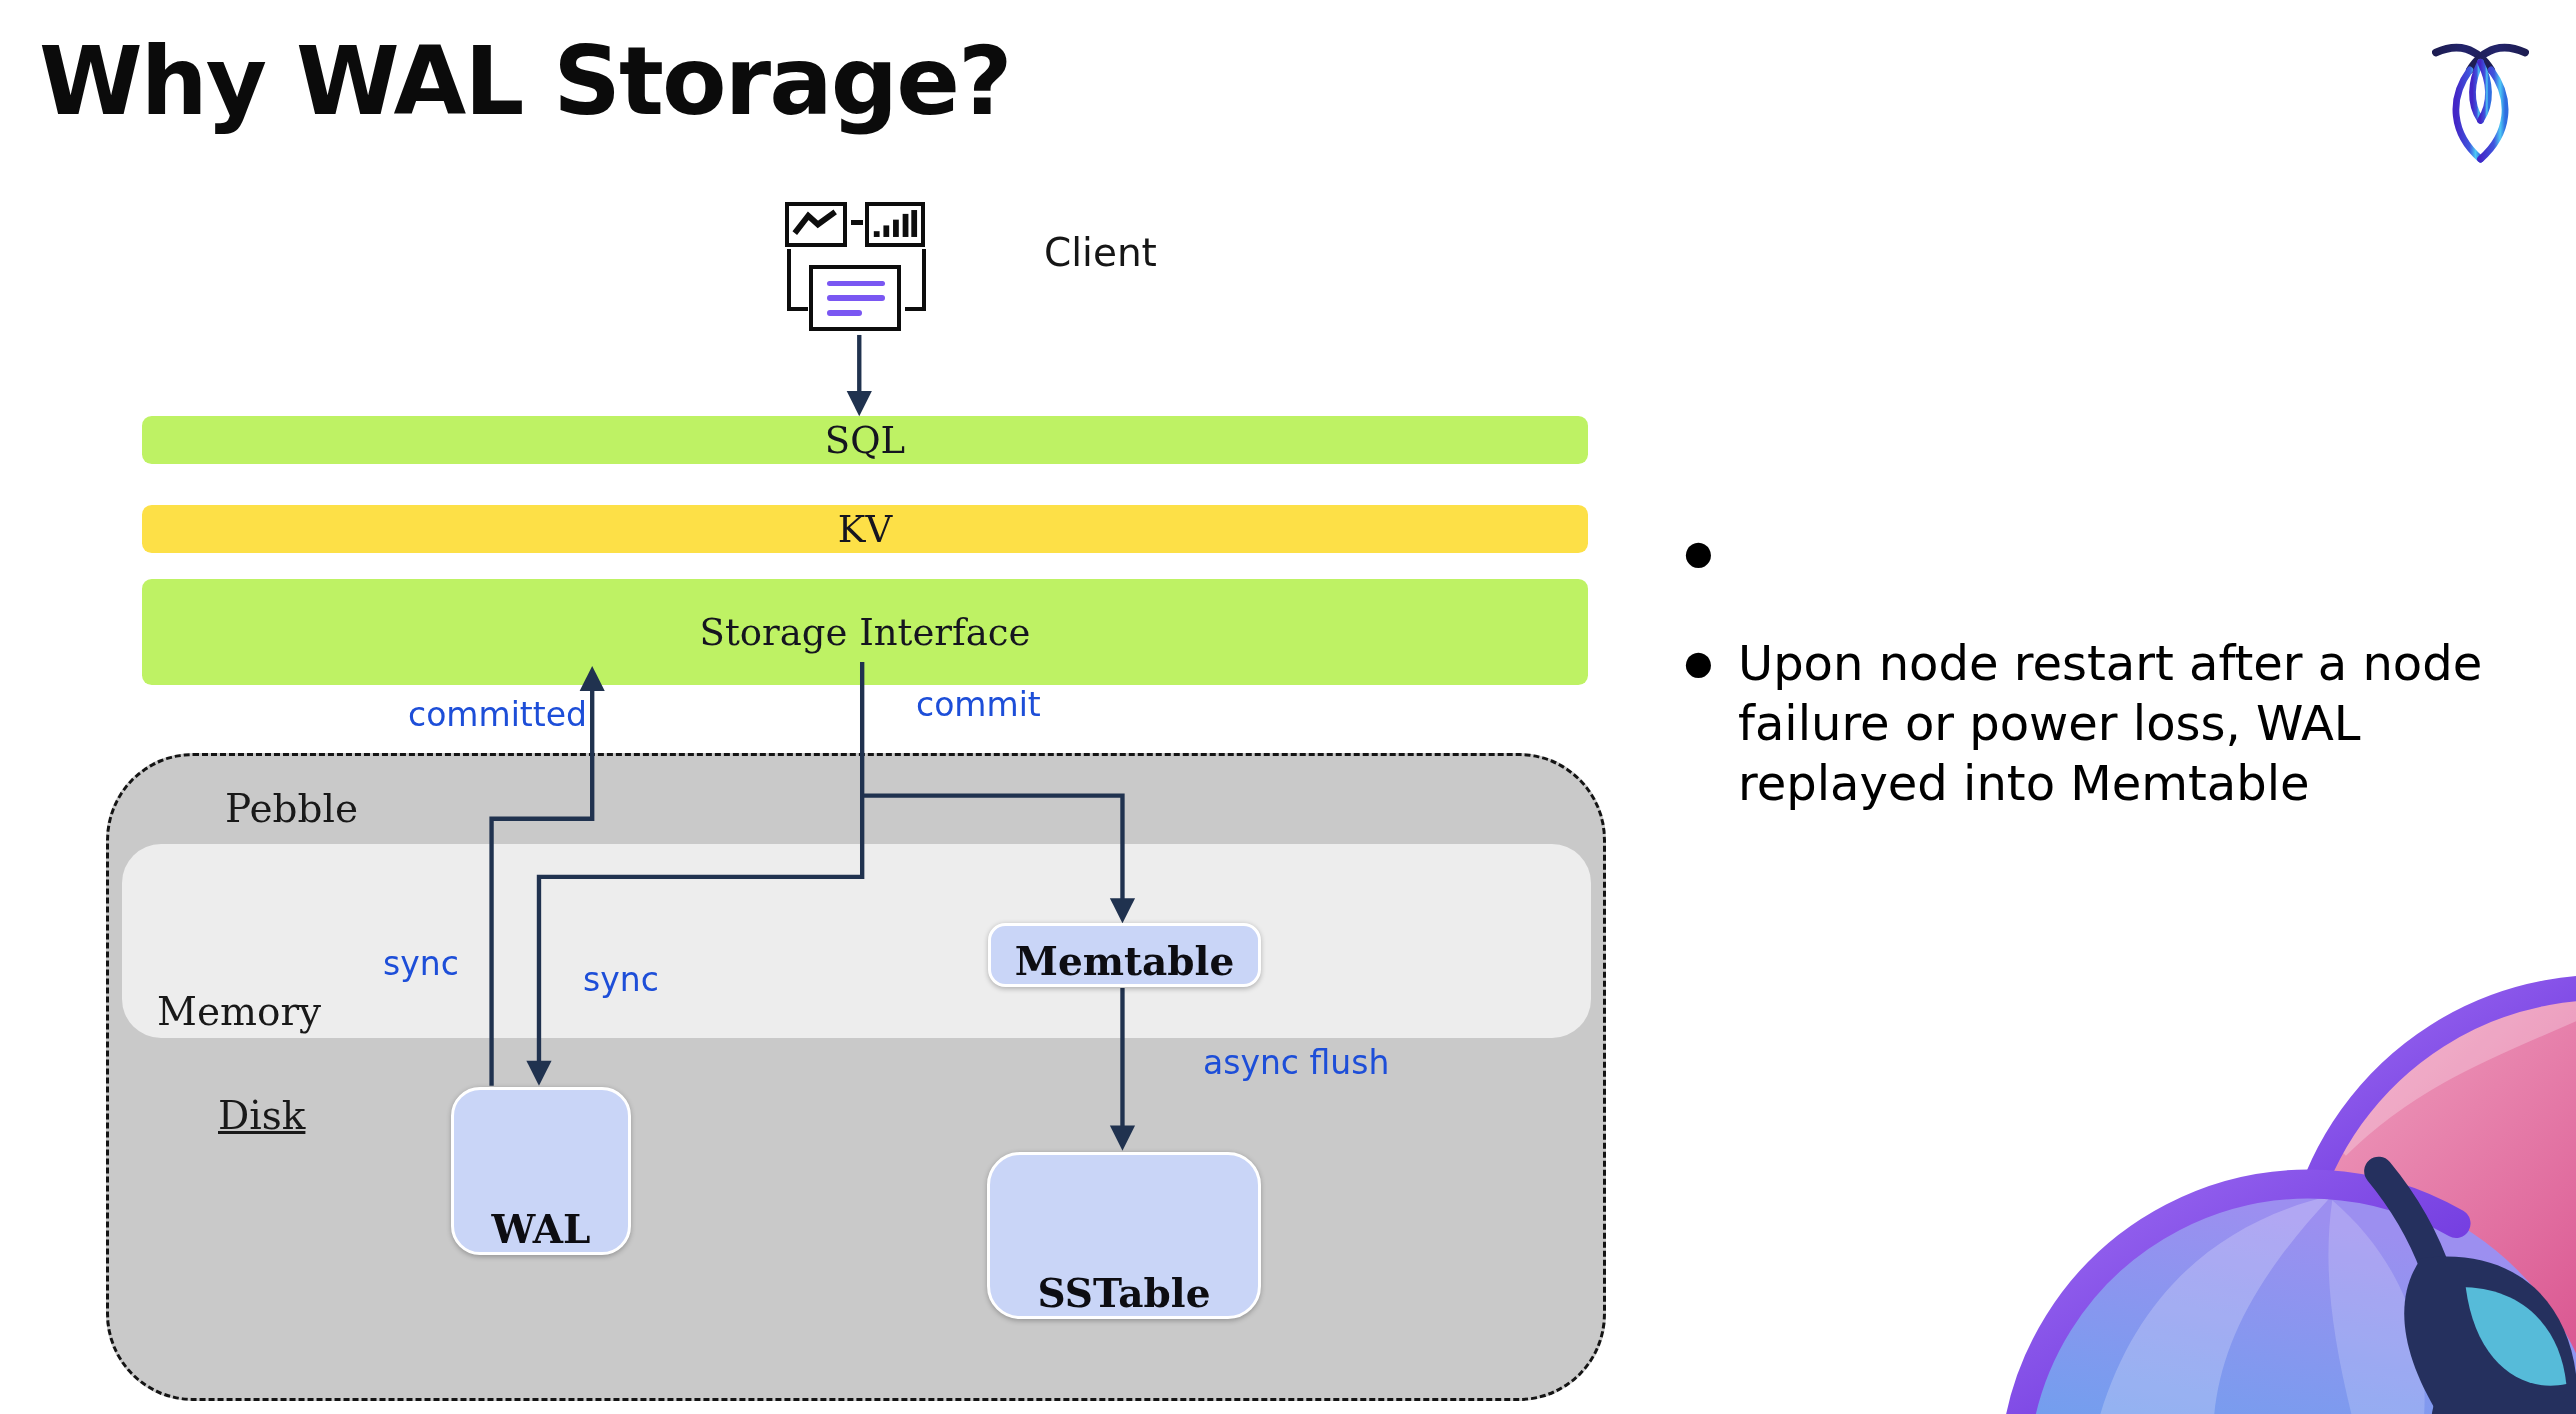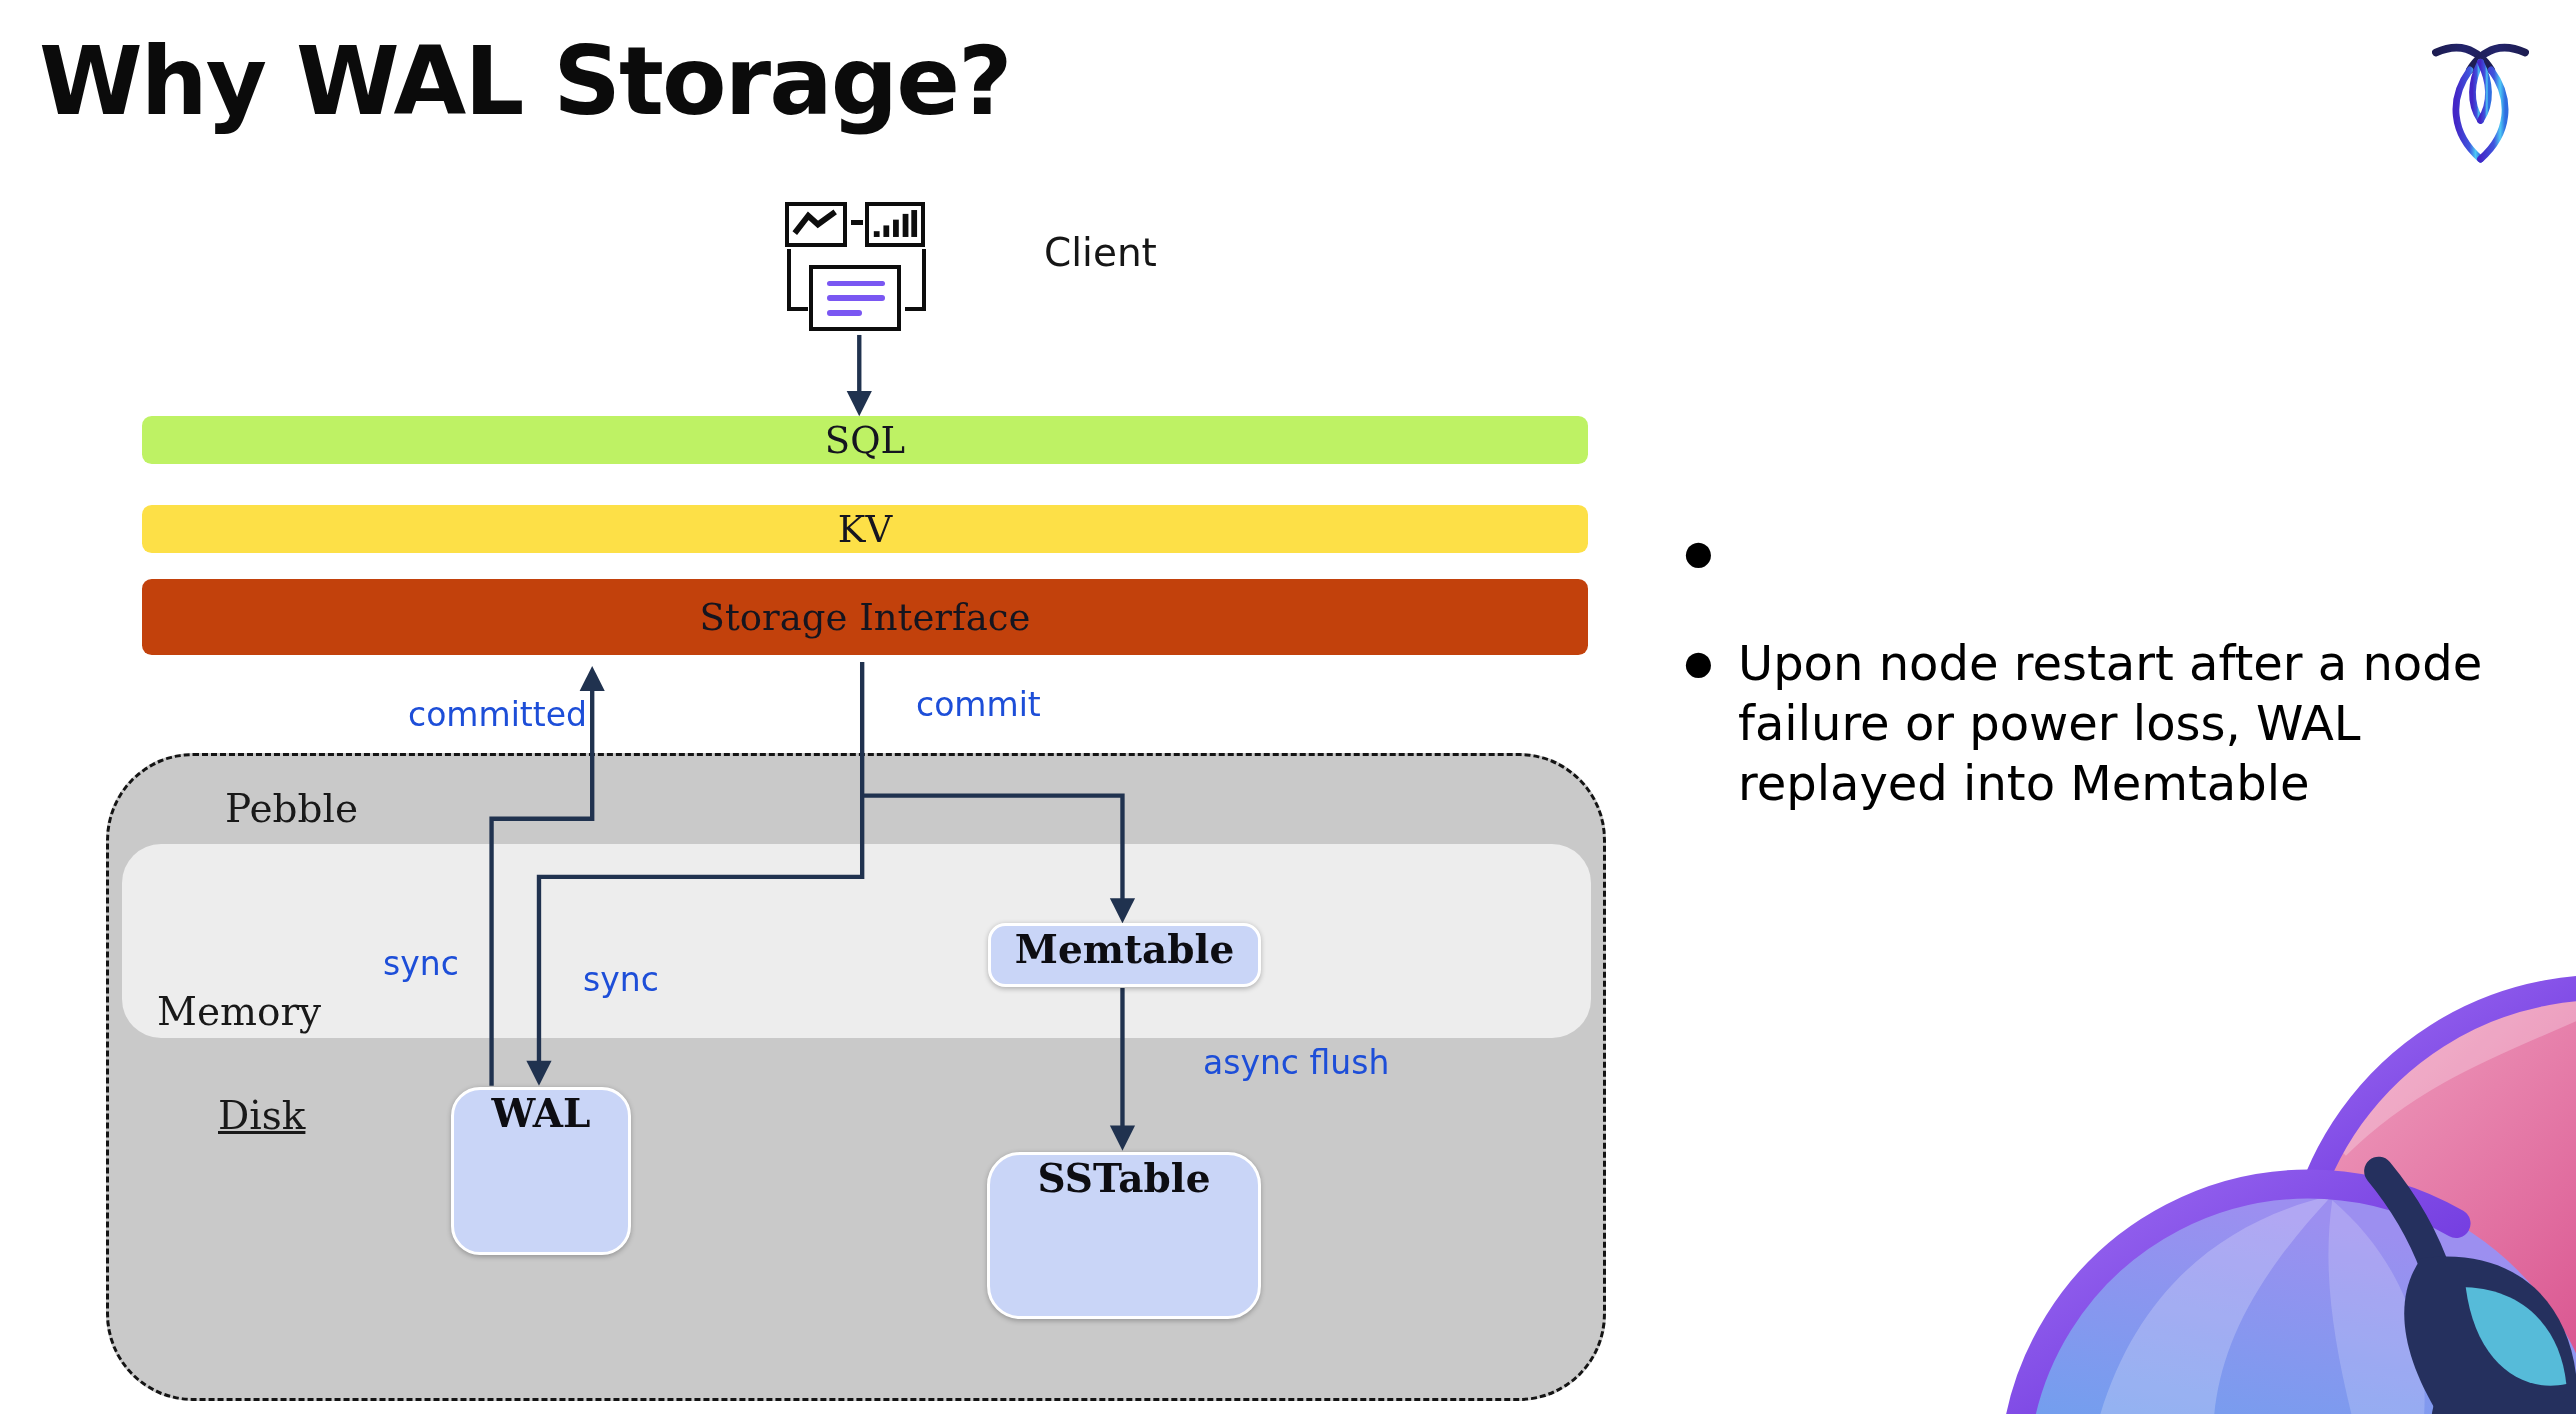--- a/index.html
+++ b/index.html
@@ -45,21 +45,21 @@
   }
   .zone-label{
     font-family:"DejaVu Serif","Liberation Serif",serif;
     font-size:39px;color:#191919;
   }
 
   
   .node-box{
     border:3.9px solid #ffffff;box-sizing:border-box;
     box-shadow:0 1.9px 5.8px rgba(0,0,0,.25);
-    display:flex;align-items:flex-start;justify-content:center;
+    display:flex;align-items:flex-end;justify-content:center;
     font-family:"DejaVu Serif","Liberation Serif",serif;
     font-weight:bold;font-size:39px;color:#0d0d12;
   }
 
   
   .edge-label{font-size:33px;color:#1d4ed8;white-space:nowrap;}
 
   
   .bullets{left:1684px;top:523px;width:885px;}
   .bullet-row{display:flex;margin-bottom:50px;}
@@ -135,21 +135,21 @@
 <div class="abs zone-label" style="left:225px;top:786px;">Pebble</div>
 <div class="abs zone-label" style="left:157px;top:989px;">Memory</div>
 <div class="abs zone-label" style="left:218px;top:1093px;text-decoration:underline;">Disk</div>
 
 <div class="abs layer-bar" style="top: 416px; height: 48px; background-color: #bef264;">
   <span>SQL</span>
 </div>
 <div class="abs layer-bar" style="top: 505px; height: 48px; background-color: #fde047;">
   <span>KV</span>
 </div>
-<div class="abs layer-bar" style="top: 579px; height: 76px; background-color: #c2410c;">
+<div class="abs layer-bar" style="top: 579px; height: 106px; background-color: #bef264;">
   <span>Storage Interface</span>
 </div>
 
 <svg class="abs" style="left:0;top:0;" width="1645" height="1415" viewBox="0 0 1700 1462">
   <g stroke="#20324f" stroke-width="4.5" fill="none">
     <path d="M888,346 L888,406"></path>
     <path d="M508,1122 L508,846 L612,846 L612,712"></path>
     <path d="M891,684 L891,906 L557,906 L557,1098"></path>
     <path d="M891,822 L1160,822 L1160,930"></path>
     <path d="M1160,1021 L1160,1165"></path>

